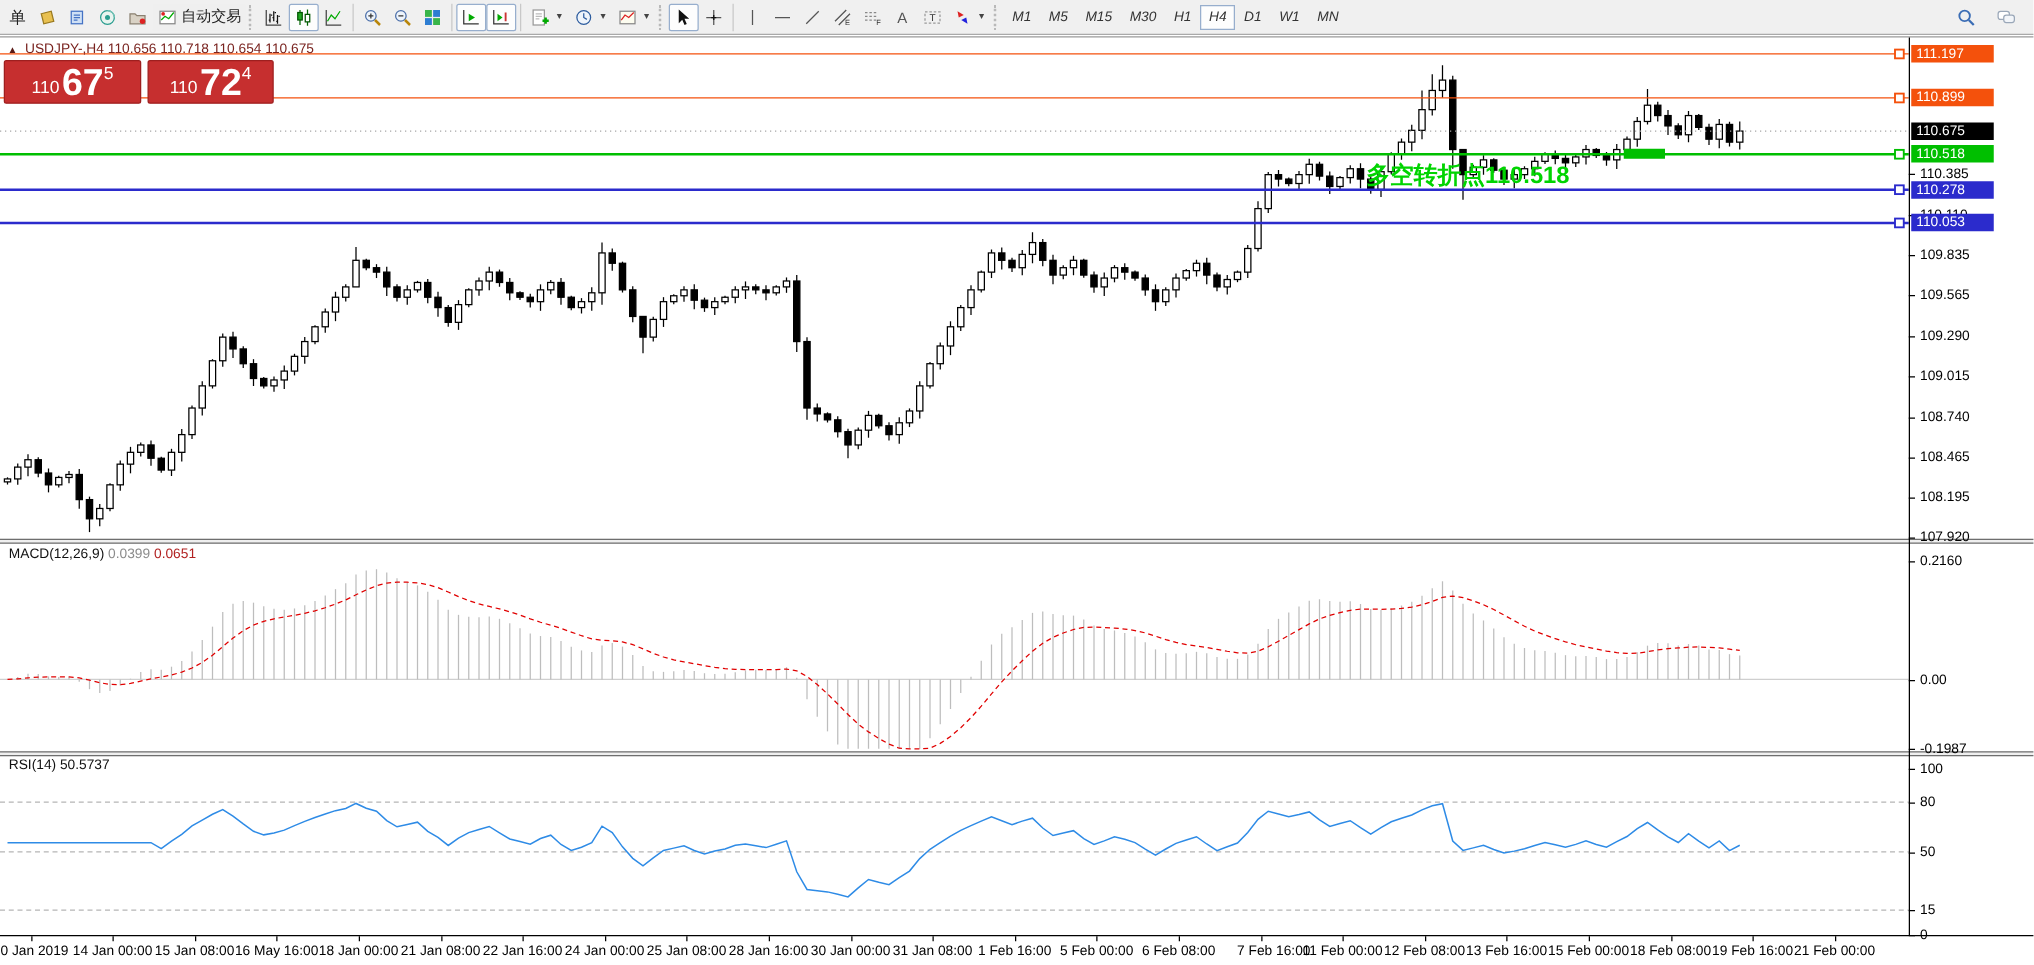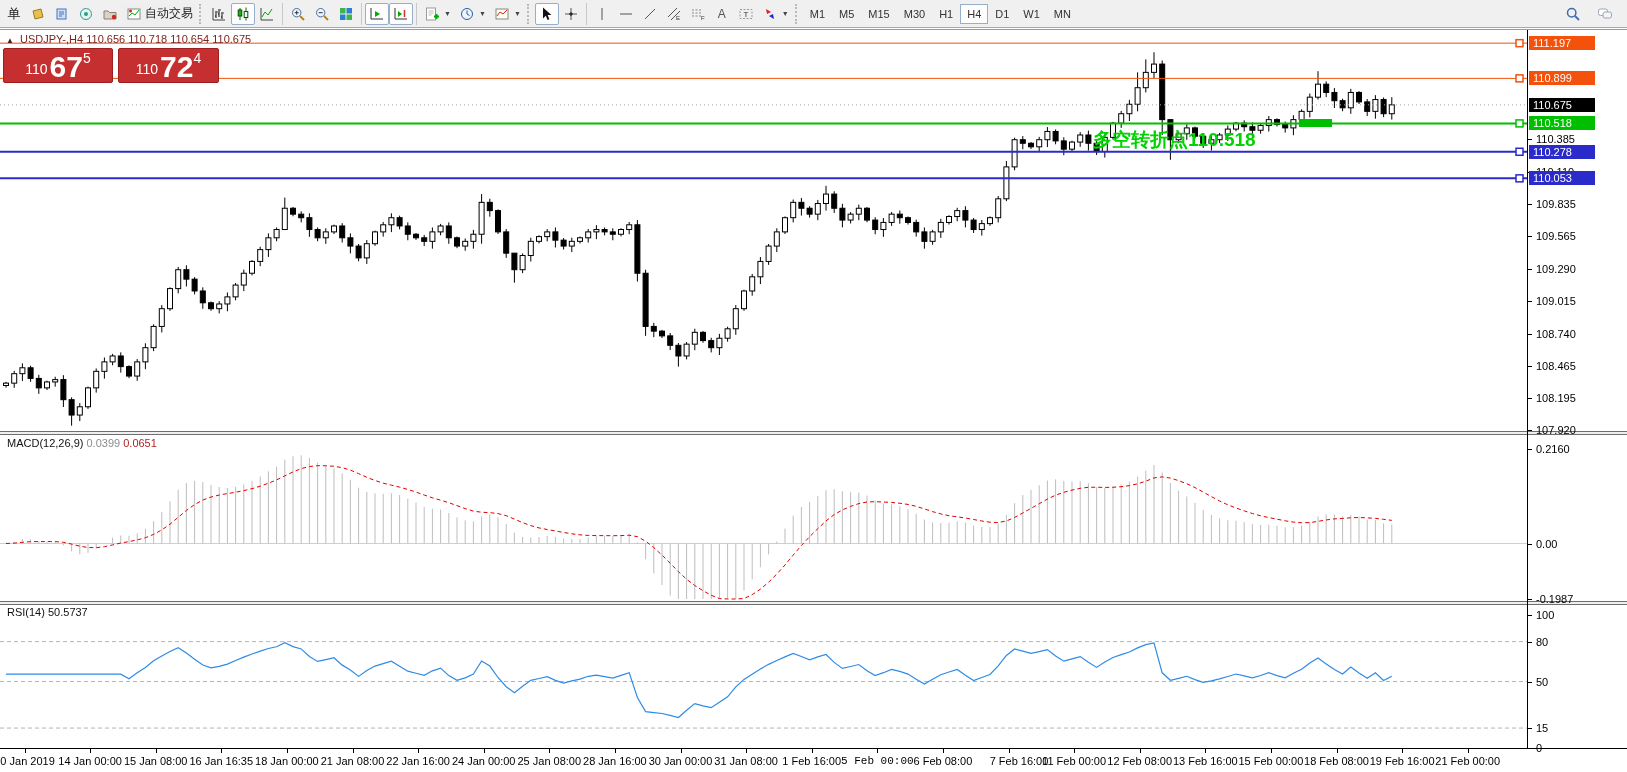--- a/index.html
+++ b/index.html
@@ -7,21 +7,21 @@
 
   
   #toolbar{position:absolute;left:0;top:0;width:1627px;height:28px;background:#f0f0f0;
            border-bottom:1px solid #a9a9a9;display:flex;align-items:center;padding:0 2px;box-sizing:border-box;}
   .grip{width:4px;height:20px;margin:0 2px;border-left:2px dotted #b9b9b9;}
   .sep{width:1px;height:22px;background:#c8c8c8;margin:0 3px;}
   .tbtn{height:22px;min-width:24px;display:flex;align-items:center;justify-content:center;
         border:1px solid transparent;border-radius:2px;font-size:11px;color:#222;gap:3px;padding:0 3px;box-sizing:border-box;}
   .tbtn.active{border-color:#97aecd;background:#fdfdfd;}
   .caret{font-size:7px;color:#444;margin-left:1px;}
-  .tf{height:20px;padding:0 6px;display:flex;align-items:center;font-size:11px;color:#333;border:1px solid transparent;box-sizing:border-box;}
+  .tf{height:20px;padding:0 6px;display:flex;align-items:center;font-size:11px;color:#333;border:1px solid transparent;box-sizing:border-box;font-style:italic;}
   .tf.active{border-color:#97aecd;background:#fdfdfd;}
   #right-tools{margin-left:auto;display:flex;align-items:center;gap:8px;padding-right:8px;}
 
   
   #chart{position:absolute;left:0;top:29px;width:1627px;height:743px;background:#fff;border-top:1px solid #9a9a9a;}
   #plot{position:absolute;left:0;top:-29px;width:1627px;height:772px;pointer-events:none;}
   #plot-hit{position:absolute;left:0;top:1px;width:1527px;height:717px;}
 
   #ohlc-header{position:absolute;left:6px;top:3px;font-size:11px;color:#7a2420;white-space:nowrap;}
   #ohlc-header .mark{font-size:8px;margin-right:3px;color:#5a1a16;}
@@ -886,41 +886,41 @@
       <div class="badge" style="top: 86.4077px; background: rgb(0, 191, 0);">110.518</div>
       <div class="badge" style="top: 114.768px; background: rgb(43, 43, 204);">110.278</div>
       <div class="badge" style="top: 141.356px; background: rgb(43, 43, 204);">110.053</div>
       <div class="ttick" style="left: 24.5px;"></div>
       <div class="tlabel" style="left: 24.5px;">10 Jan 2019</div>
       <div class="ttick" style="left: 90.1px;"></div>
       <div class="tlabel" style="left: 90.1px;">14 Jan 00:00</div>
       <div class="ttick" style="left: 155.7px;"></div>
       <div class="tlabel" style="left: 155.7px;">15 Jan 08:00</div>
       <div class="ttick" style="left: 221.3px;"></div>
-      <div class="tlabel" style="left: 221.3px;">16 Jan 16:35</div>
+      <div class="tlabel" style="left: 221.3px;">16 May 16:00</div>
       <div class="ttick" style="left: 286.9px;"></div>
       <div class="tlabel" style="left: 286.9px;">18 Jan 00:00</div>
       <div class="ttick" style="left: 352.5px;"></div>
       <div class="tlabel" style="left: 352.5px;">21 Jan 08:00</div>
       <div class="ttick" style="left: 418.1px;"></div>
       <div class="tlabel" style="left: 418.1px;">22 Jan 16:00</div>
       <div class="ttick" style="left: 483.7px;"></div>
       <div class="tlabel" style="left: 483.7px;">24 Jan 00:00</div>
       <div class="ttick" style="left: 549.3px;"></div>
       <div class="tlabel" style="left: 549.3px;">25 Jan 08:00</div>
       <div class="ttick" style="left: 614.9px;"></div>
       <div class="tlabel" style="left: 614.9px;">28 Jan 16:00</div>
       <div class="ttick" style="left: 680.5px;"></div>
       <div class="tlabel" style="left: 680.5px;">30 Jan 00:00</div>
       <div class="ttick" style="left: 746.1px;"></div>
       <div class="tlabel" style="left: 746.1px;">31 Jan 08:00</div>
       <div class="ttick" style="left: 811.7px;"></div>
       <div class="tlabel" style="left: 811.7px;">1 Feb 16:00</div>
       <div class="ttick" style="left: 877.3px;"></div>
-      <div class="tlabel" style="left: 877.3px; font-family: Liberation Mono, monospace;">5 Feb 00:00</div>
+      <div class="tlabel" style="left: 877.3px;">5 Feb 00:00</div>
       <div class="ttick" style="left: 942.9px;"></div>
       <div class="tlabel" style="left: 942.9px; text-align: right;">6 Feb 08:00</div>
       <div class="ttick" style="left: 1008.5px;"></div>
       <div class="tlabel" style="left: 1019px;">7 Feb 16:00</div>
       <div class="ttick" style="left: 1074.1px;"></div>
       <div class="tlabel" style="left: 1074.1px;">11 Feb 00:00</div>
       <div class="ttick" style="left: 1139.7px;"></div>
       <div class="tlabel" style="left: 1139.7px;">12 Feb 08:00</div>
       <div class="ttick" style="left: 1205.3px;"></div>
       <div class="tlabel" style="left: 1205.3px;">13 Feb 16:00</div>

